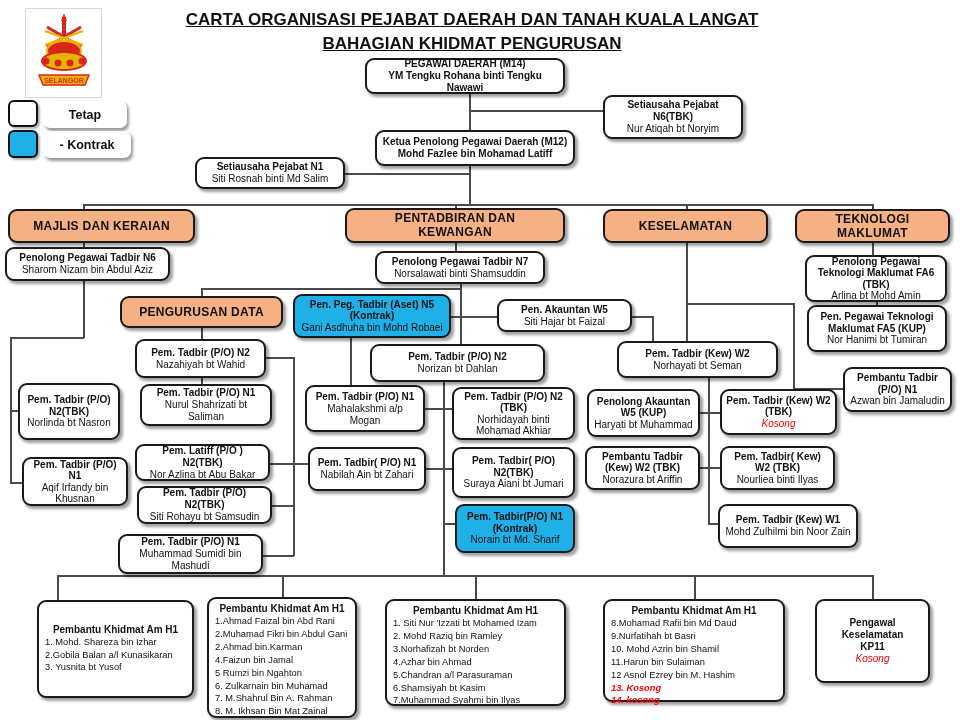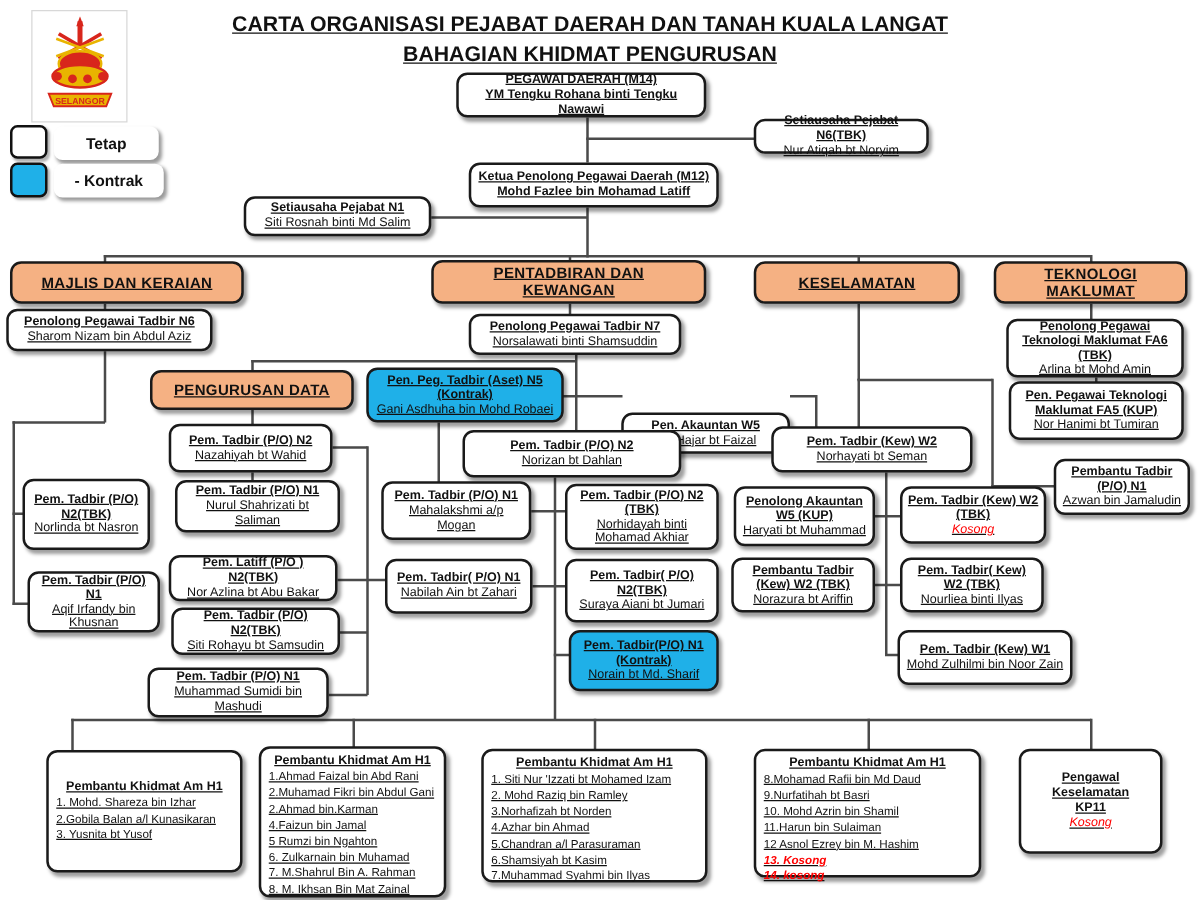--- a/index.html
+++ b/index.html
@@ -6,21 +6,21 @@
   .stage{position:relative;width:960px;height:720px;background:#fff;overflow:hidden;
          font-family:"Liberation Sans",sans-serif;color:#111;}
   
   .hl,.vl{position:absolute;background:#4a4a4a;}
   .hl{height:2px;}
   .vl{width:2px;}
   
   .node{position:absolute;box-sizing:border-box;background:#fff;border:2px solid #1a1a1a;
         border-radius:9px;display:flex;flex-direction:column;justify-content:center;
         align-items:center;text-align:center;padding:2px 4px;line-height:1.2;
-        font-size:10px;box-shadow:2.5px 3px 3px rgba(0,0,0,.38);text-decoration:underline;}
+        font-size:10px;box-shadow:2.5px 3px 3px rgba(0,0,0,.38);}
   .node .t{font-weight:bold;}
   .node .n{font-weight:normal;}
   .node .n.b{font-weight:bold;}
   .node.orange{background:#F5B183;font-weight:bold;font-size:12px;letter-spacing:.3px;}
   .node.blue{background:#1FB0E8;}
   .node.list{justify-content:flex-start;align-items:stretch;text-align:left;padding:4px 6px;}
   .node.list .t{text-align:center;font-size:10px;}
   .node.list .items{font-size:9.3px;line-height:12.9px;}
   .vacant{color:#FF0000;font-weight:bold;font-style:italic;}
   
@@ -127,21 +127,21 @@
   </div>
   <div class="swatch" style="left:8px;top:130px;width:30px;height:28px;background:#1FB0E8;"></div>
   <div class="legend-label" style="left:43px;top:131px;width:88px;height:27px;">
     <span>- Kontrak</span>
   </div>
 
   <div class="node" style="left:365px;top:58px;width:200px;height:36px;">
     <span class="t">PEGAWAI DAERAH (M14)</span>
     <span class="n b">YM Tengku Rohana binti Tengku Nawawi</span>
   </div>
-  <div class="node" style="left:603px;top:95px;width:140px;height:28px;">
+  <div class="node" style="left:603px;top:95px;width:140px;height:44px;">
     <span class="t">Setiausaha Pejabat N6(TBK)</span>
     <span class="n">Nur Atiqah bt Noryim</span>
   </div>
   <div class="node" style="left:375px;top:130px;width:200px;height:36px;">
     <span class="t">Ketua Penolong Pegawai Daerah (M12)</span>
     <span class="n b">Mohd Fazlee bin Mohamad Latiff</span>
   </div>
   <div class="node" style="left:195px;top:157px;width:150px;height:32px;">
     <span class="t">Setiausaha Pejabat N1</span>
     <span class="n">Siti Rosnah binti Md Salim</span>
@@ -178,21 +178,21 @@
     <span class="n">Nor Hanimi bt Tumiran</span>
   </div>
 
   <div class="node orange" style="left:120px;top:296px;width:163px;height:32px;">
     <span>PENGURUSAN DATA</span>
   </div>
   <div class="node blue" style="left:293px;top:294px;width:158px;height:44px;line-height:1.15;">
     <span class="t">Pen. Peg. Tadbir (Aset) N5 (Kontrak)</span>
     <span class="n">Gani Asdhuha bin Mohd Robaei</span>
   </div>
-  <div class="node" style="left:497px;top:299px;width:135px;height:33px;margin-top:31px;">
+  <div class="node" style="left:497px;top:299px;width:135px;height:33px;">
     <span class="t">Pen. Akauntan W5</span>
     <span class="n">Siti Hajar bt Faizal</span>
   </div>
   <div class="node" style="left:617px;top:341px;width:161px;height:37px;">
     <span class="t">Pem. Tadbir (Kew) W2</span>
     <span class="n">Norhayati bt Seman</span>
   </div>
   <div class="node" style="left:843px;top:367px;width:109px;height:45px;line-height:1.15;">
     <span class="t">Pembantu Tadbir (P/O) N1</span>
     <span class="n">Azwan bin Jamaludin</span>

